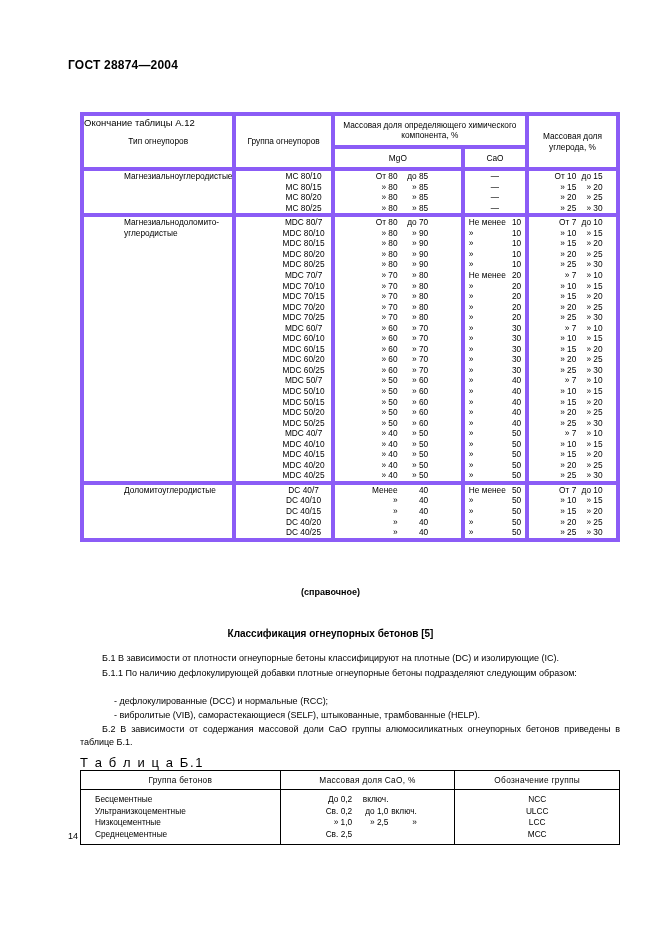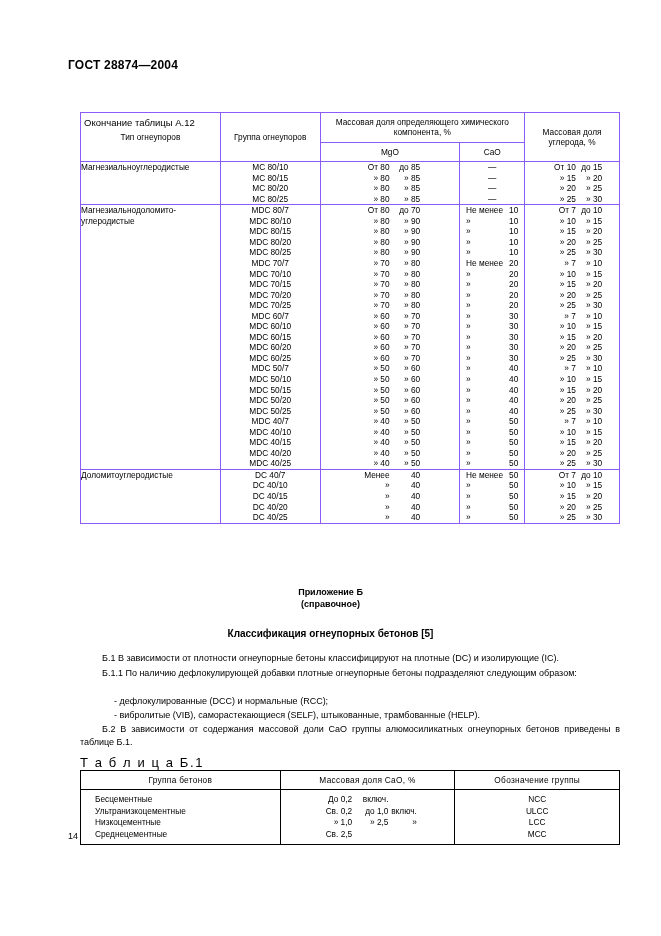--- a/index.html
+++ b/index.html
@@ -25,21 +25,21 @@
   }
 
   
   .tbl-a {
     position:absolute; left:80px; top:112px;
     width:540px;
     border-collapse:collapse;
     font-size:8.3px;
   }
   .tbl-a td, .tbl-a th {
-    border:1px solid #8b5cf6;
+    border:4px solid #8b5cf6;
     padding:0;
     vertical-align:top;
     font-weight:normal;
   }
   .tbl-a thead td {
     text-align:center;
     vertical-align:middle;
     padding:4px 3px;
     line-height:1.25;
   }
@@ -59,21 +59,21 @@
     padding:4px 0 4px 0;
     line-height:1.28;
     text-align:center;
     white-space:nowrap;
   }
   .cellnum {
     padding:4px 0 4px 0;
     line-height:1.28;
     white-space:nowrap;
   }
-  .rowline { display:block; height:10.55px; line-height:10.55px; }
+  .rowline { display:block; height:10.55px; line-height:10.55px;margin-left:40px; }
 
   
   .pair { display:block; height:10.55px; line-height:10.55px; text-align:center; }
   .pair i { font-style:normal; display:inline-block; text-align:right; }
   .pair .p1 { width:30px; }
   .pair .p2 { width:26px; }
   .pair .p1w { width:34px; }
   .pair .p2w { width:24px; }
   .dash { display:block; height:10.55px; line-height:10.55px; text-align:center; }
 
@@ -330,21 +330,20 @@
             <span class="pair"><i class="p1w">» 10</i>&nbsp;<i class="p2w">» 15</i></span>
             <span class="pair"><i class="p1w">» 15</i>&nbsp;<i class="p2w">» 20</i></span>
             <span class="pair"><i class="p1w">» 20</i>&nbsp;<i class="p2w">» 25</i></span>
             <span class="pair"><i class="p1w">» 25</i>&nbsp;<i class="p2w">» 30</i></span>
           </td>
         </tr>
       </tbody>
   </table>
 
   <div class="app-title app-b">
-    <div>Приложение Б</div>
     <div>(справочное)</div>
   </div>
 
   <div class="app-heading">Классификация огнеупорных бетонов [5]</div>
 
   <div class="body-text p1">
     <span class="indent"></span><span>Б.1  В зависимости от плотности огнеупорные бетоны классифицируют на плотные (DC) и изолирующие (IC).</span>
   </div>
 
   <div class="body-text p2">

